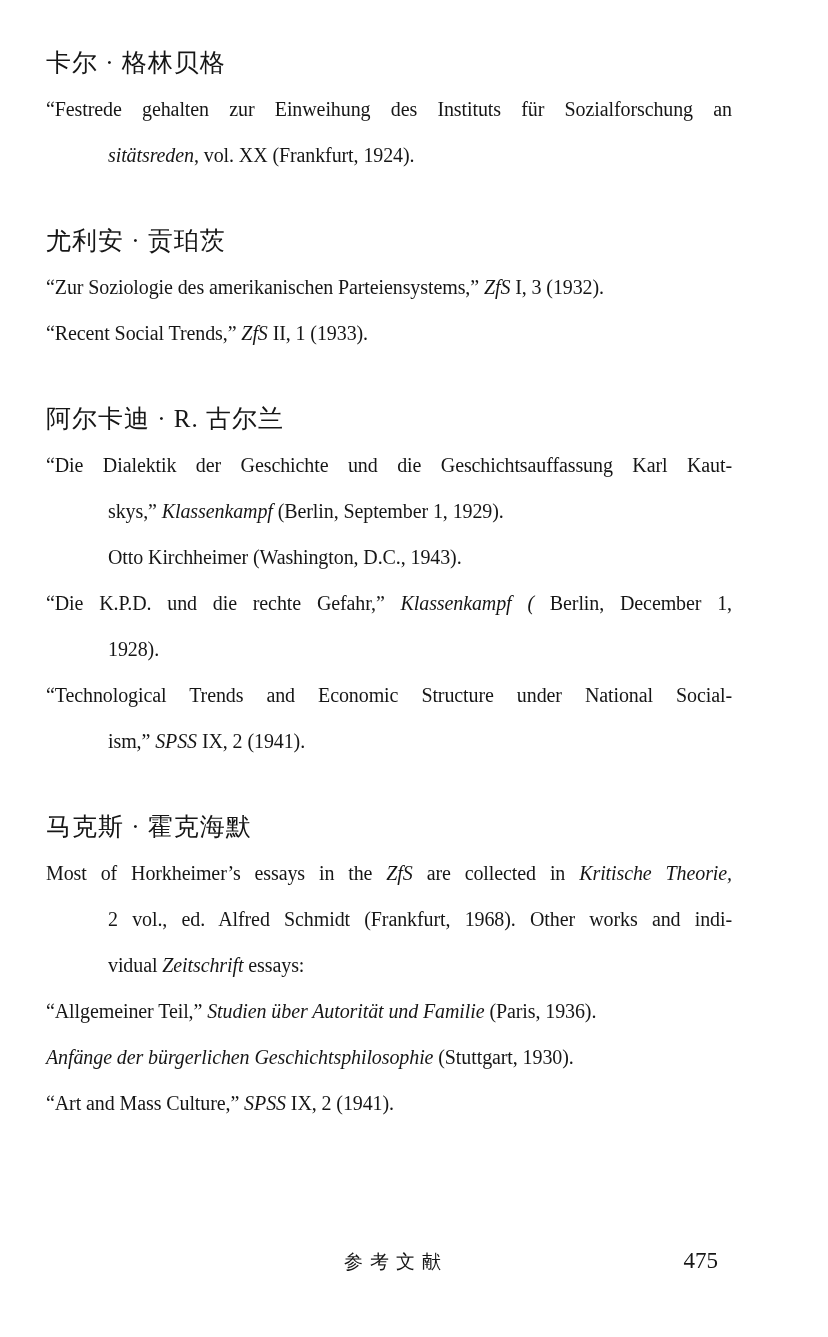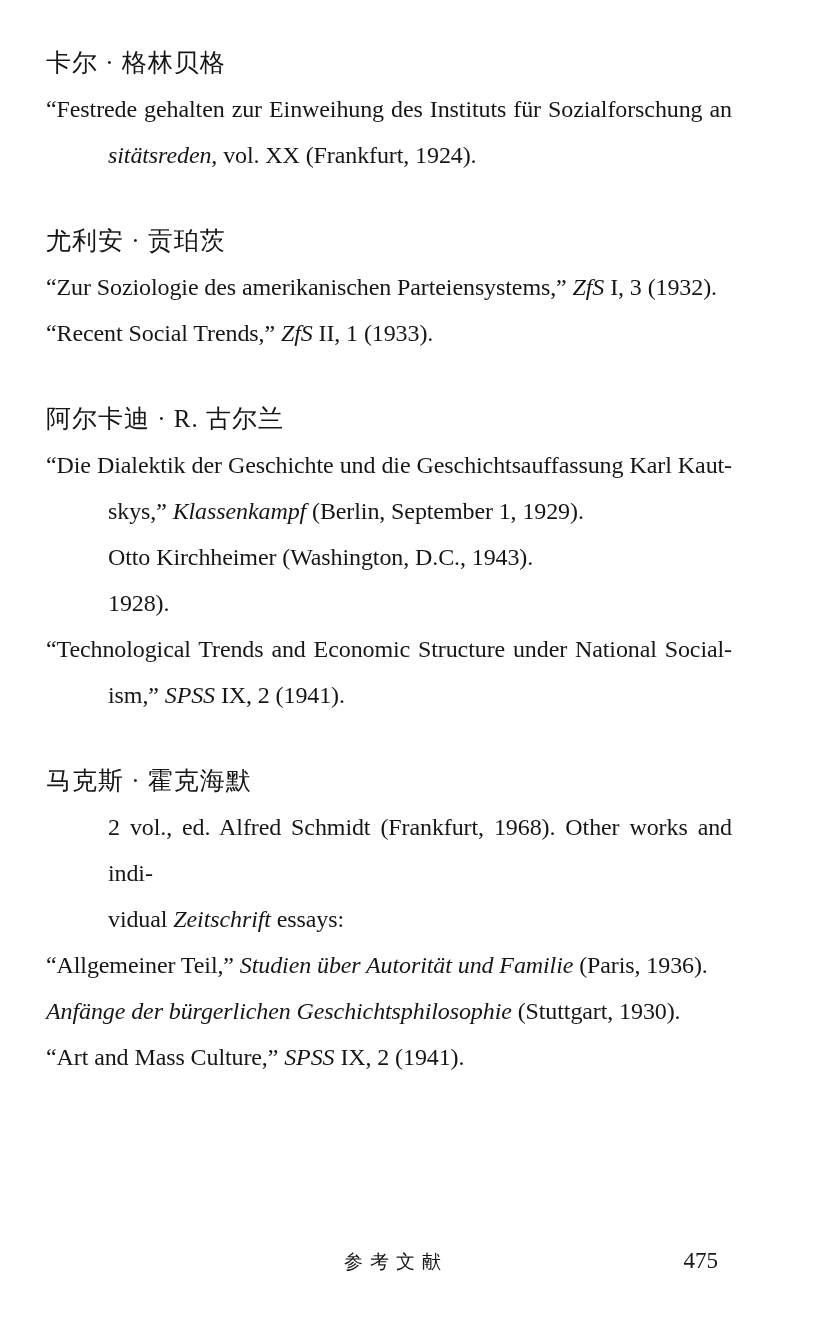--- a/index.html
+++ b/index.html
@@ -29,21 +29,21 @@
     margin: 0;
     font-size: 25px;
     font-weight: 400;
     line-height: 46px;
     letter-spacing: 1px;
   }
   .bib-entry {
     margin: 0;
   }
   .bib-line {
-    font-size: 24px;
+    font-size: 20px;
     line-height: 46px;
     letter-spacing: -0.1px;
   }
   .bib-line.indent {
     padding-left: 62px;
   }
   .bib-line.just {
     text-align: justify;
     text-align-last: justify;
   }
@@ -94,30 +94,32 @@
       <section class="bib-section">
         <h2 class="author-heading">阿尔卡迪 · R. 古尔兰</h2>
         <div class="bib-entry">
           <div class="bib-line just"><span class="seg">“Die Dialektik der Geschichte und die Geschichtsauffassung Karl Kaut-</span></div>
           <div class="bib-line indent"><span class="seg">skys,” </span><span class="seg it">Klassenkampf</span><span class="seg"> (Berlin, September 1, 1929).</span></div>
         </div>
         <div class="bib-entry">
           <div class="bib-line indent"><span class="seg">Otto Kirchheimer (Washington, D.C., 1943).</span></div>
         </div>
         <div class="bib-entry">
+          <div class="bib-line just"><span class="seg">“Die K.P.D. und die rechte Gefahr,” </span><span class="seg it">Klassenkampf (</span><span class="seg"> Berlin, December 1,</span></div>
           <div class="bib-line indent"><span class="seg">1928).</span></div>
         </div>
         <div class="bib-entry">
           <div class="bib-line just"><span class="seg">“Technological Trends and Economic Structure under National Social-</span></div>
           <div class="bib-line indent"><span class="seg">ism,” </span><span class="seg it">SPSS</span><span class="seg"> IX, 2 (1941).</span></div>
         </div>
       </section>
       <section class="bib-section">
         <h2 class="author-heading">马克斯 · 霍克海默</h2>
         <div class="bib-entry">
+          <div class="bib-line just"><span class="seg">Most of Horkheimer’s essays in the </span><span class="seg it">ZfS</span><span class="seg"> are collected in </span><span class="seg it">Kritische Theorie,</span></div>
           <div class="bib-line indent just"><span class="seg">2 vol., ed. Alfred Schmidt (Frankfurt, 1968). Other works and indi-</span></div>
           <div class="bib-line indent"><span class="seg">vidual </span><span class="seg it">Zeitschrift</span><span class="seg"> essays:</span></div>
         </div>
         <div class="bib-entry">
           <div class="bib-line"><span class="seg">“Allgemeiner Teil,” </span><span class="seg it">Studien über Autorität und Familie</span><span class="seg"> (Paris, 1936).</span></div>
         </div>
         <div class="bib-entry">
           <div class="bib-line"><span class="seg it">Anfänge der bürgerlichen Geschichtsphilosophie</span><span class="seg"> (Stuttgart, 1930).</span></div>
         </div>
         <div class="bib-entry">

